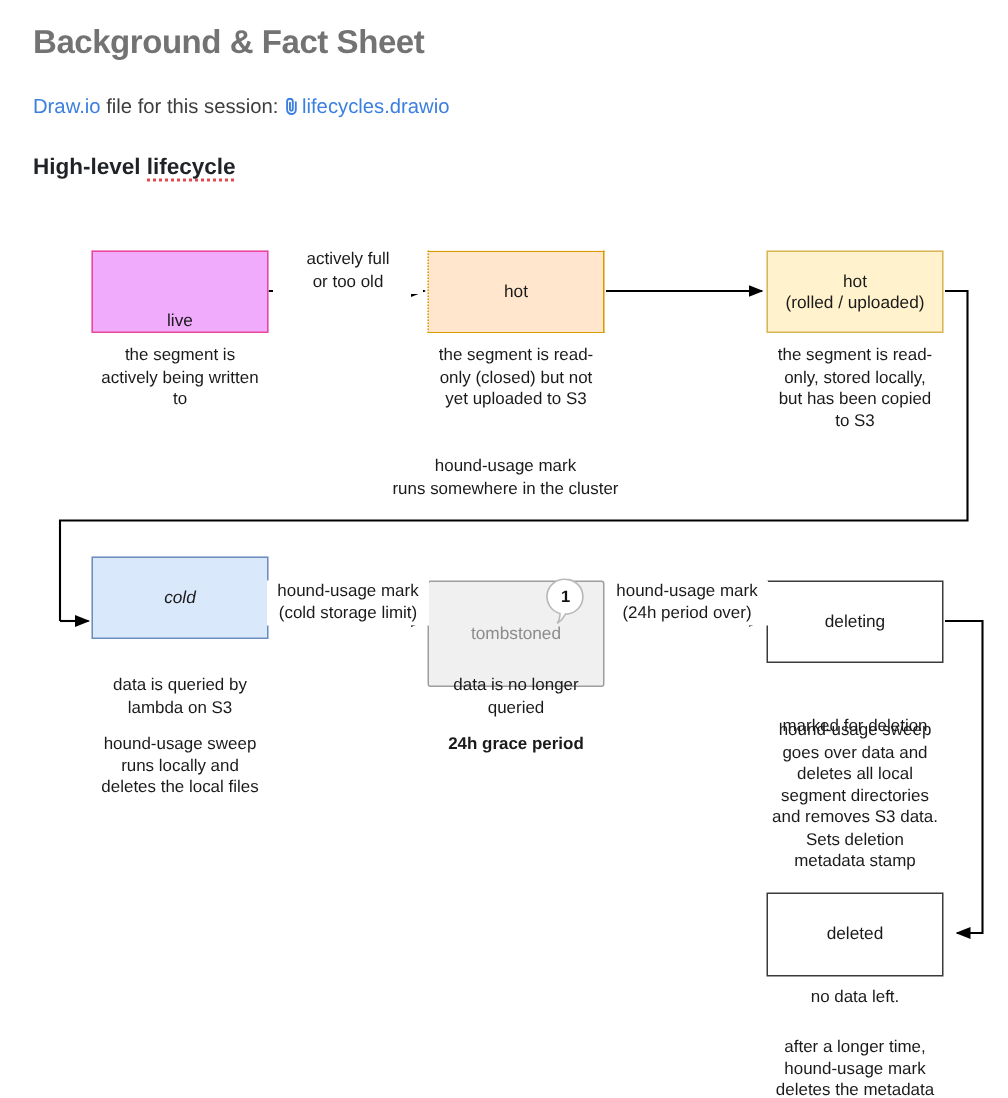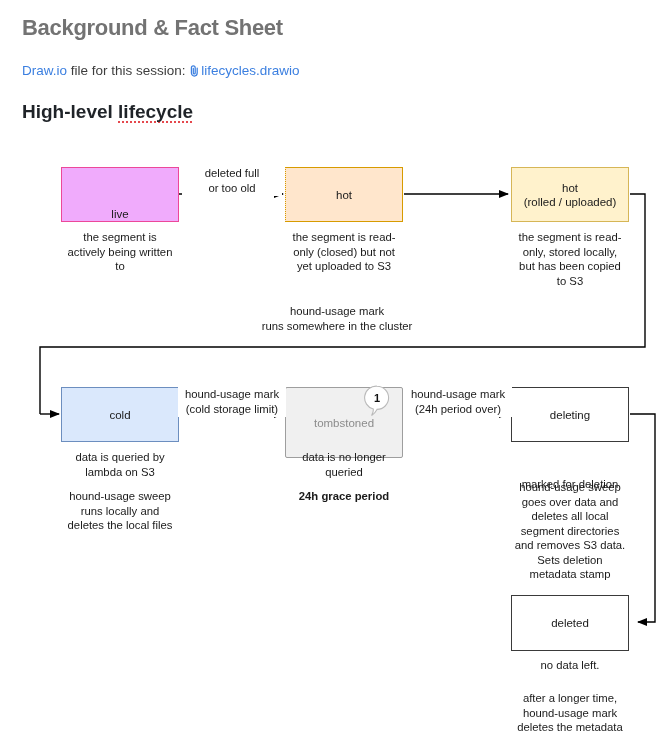--- a/index.html
+++ b/index.html
@@ -41,21 +41,21 @@
   .link {
     color: #3b7fe0;
     text-decoration: none;
   }
   .clip-icon {
     display: inline-block;
     vertical-align: -2px;
     margin-right: 1px;
   }
   .section-title {
-    font-size: 19px;
+    font-size: 15px;
     font-weight: bold;
     color: #1f2328;
     margin-top: 20px;
     line-height: 20px;
     white-space: nowrap;
   }
   .spell {
     background-image: repeating-linear-gradient(to right,
       #e5484d 0, #e5484d 2px, transparent 2px, transparent 4px);
     background-position: 0 100%;
@@ -174,21 +174,21 @@
 
   <div class="node hot" style="left:285px; top:32px;  width:118px; height:55px;">
     <span>hot</span>
   </div>
 
   <div class="node hotrolled" style="left:511px; top:32px; width:118px; height:55px; white-space:pre-line;">
     <span>hot
 (rolled / uploaded)</span>
   </div>
 
-  <div class="node cold" style="left:61px;  top:252px; width:118px; height:55px;">
+  <div class="node cold" style="left:61px;  top:236px; width:118px; height:55px;font-style:italic;">
     <span>cold</span>
   </div>
 
   <div class="node tombstoned" style="left:285px; top:252px; width:118px; height:71px;">
     <span>tombstoned</span>
   </div>
 
   <div class="pin" style="left:364px; top:250px;">
     <svg width="26" height="32" viewBox="0 0 26 32" aria-hidden="true">
       <path d="M13 1.2a11.6 11.6 0 0 1 0 23.2 c-1.4 2.6 -3 4.6 -5.4 6.2
@@ -239,21 +239,21 @@
 and removes S3 data.
 Sets deletion
 metadata stamp</div>
 
   <div class="caption" style="left:506px; top:523px; width:128px; white-space:pre-line;">no data left.</div>
 
   <div class="caption" style="left:502px; top:556px; width:136px; white-space:pre-line;">after a longer time,
 hound-usage mark
 deletes the metadata</div>
 
-  <div class="edge-label" style="left:182px; top:31px; width:100px; white-space:pre-line;">deleted full
+  <div class="edge-label" style="left:182px; top:31px; width:100px; white-space:pre-line;">actively full
 or too old</div>
 
 
   <div class="edge-label" style="left:232px; top:169px; width:210px; white-space:pre-line;">hound-usage mark
 runs somewhere in the cluster</div>
 
   <div class="edge-label" style="left:178px; top:252px; width:108px; white-space:pre-line;">hound-usage mark
 (cold storage limit)</div>
 
   <div class="edge-label" style="left:404px; top:252px; width:108px; white-space:pre-line;">hound-usage mark

